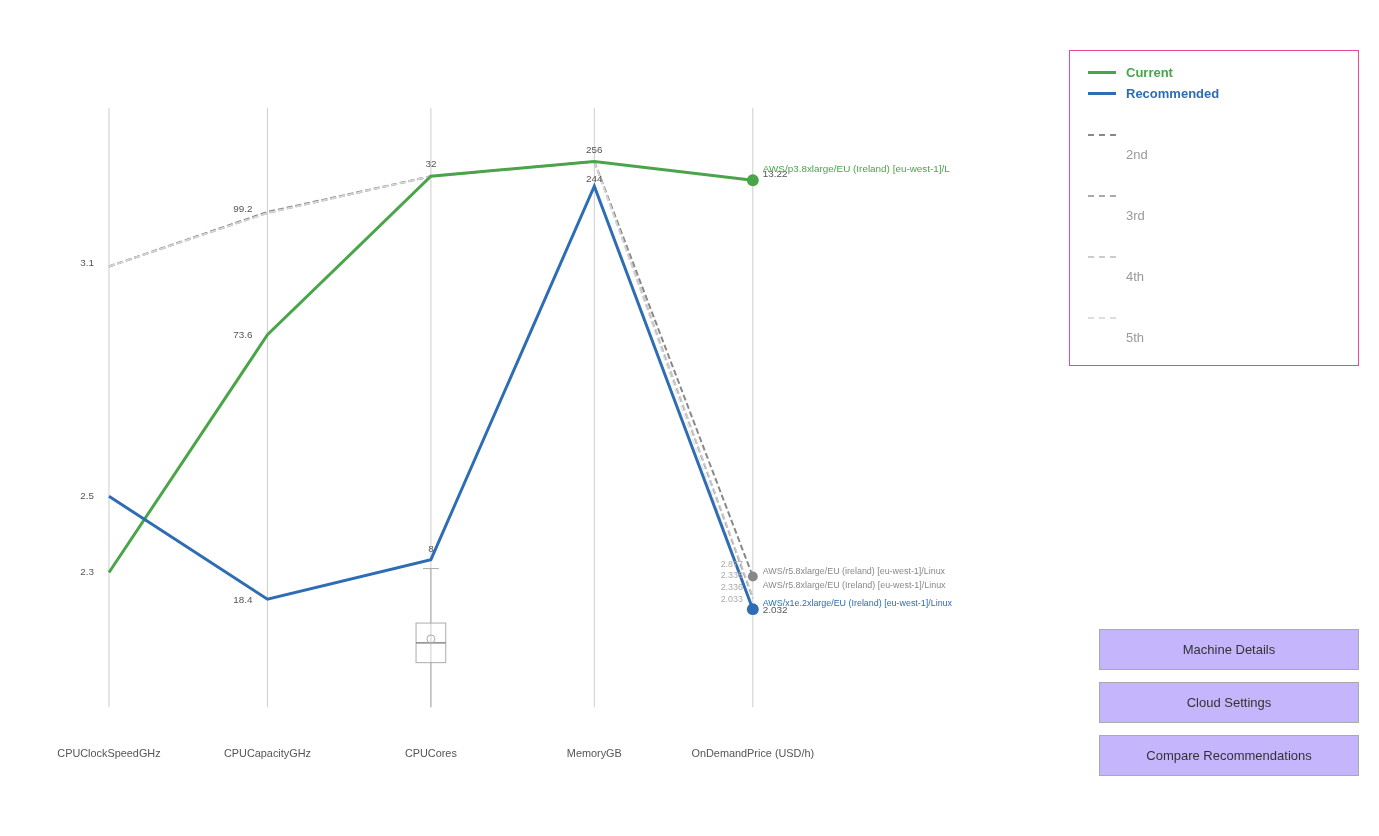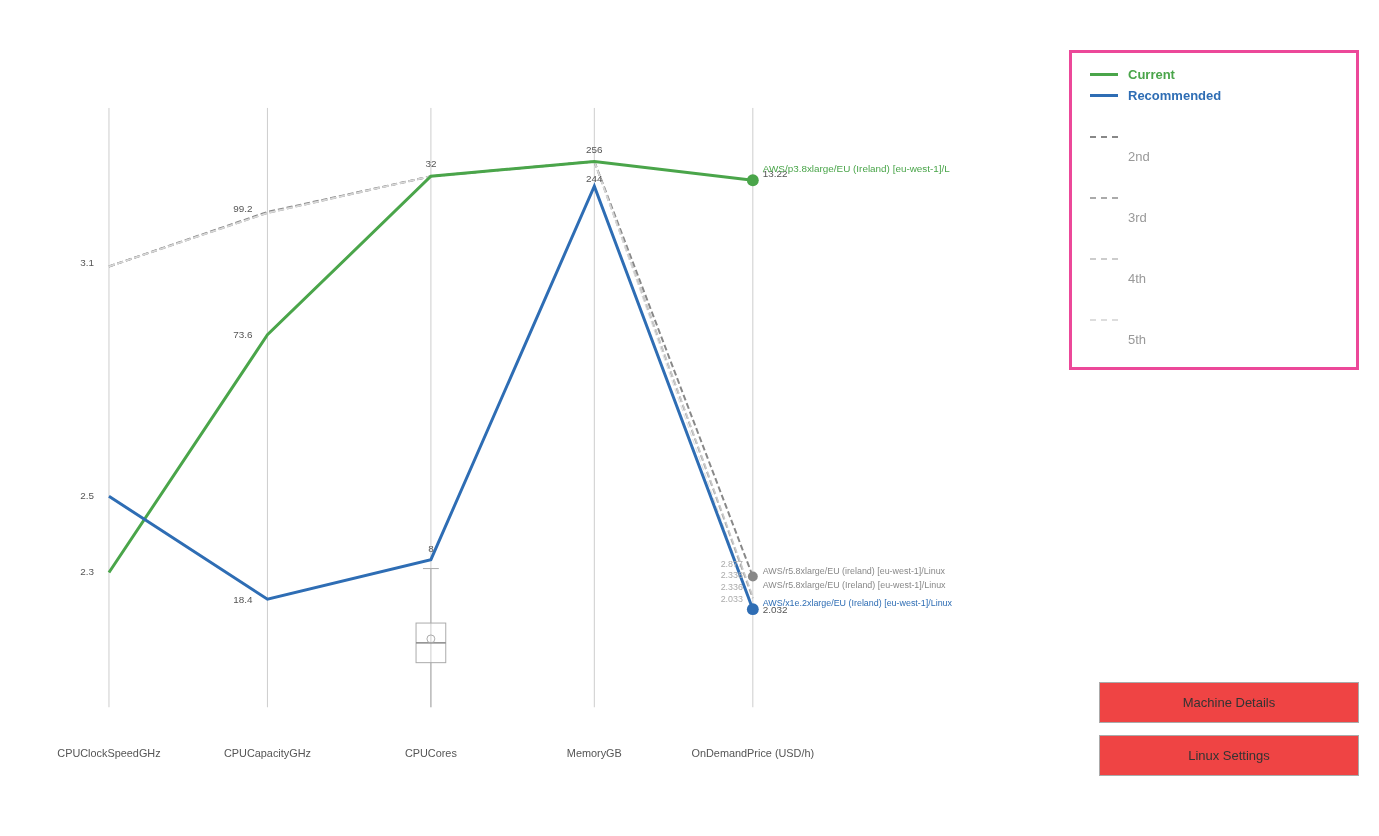--- a/index.html
+++ b/index.html
@@ -20,21 +20,21 @@
     }
     svg.chart {
       width: 100%;
       height: 100%;
     }
     .legend-box {
       position: absolute;
       top: 50px;
       right: 20px;
       width: 290px;
-      border: 3px solid #ec4899;
+      border: 1px solid #ec4899;
       background: #ffffff;
       padding: 14px 18px;
     }
     .legend-item {
       display: flex;
       align-items: center;
       margin-bottom: 6px;
       font-size: 13px;
     }
     .legend-line {
@@ -50,21 +50,21 @@
       position: absolute;
       right: 20px;
       bottom: 60px;
       display: flex;
       flex-direction: column;
       gap: 12px;
       width: 260px;
     }
     .action-button {
       border: 1px solid #aaaaaa;
-      background: #ef4444;
+      background: #c4b5fd;
       padding: 12px 16px;
       font-size: 13px;
       color: #333333;
       cursor: pointer;
       text-align: center;
       width: 100%;
     }
     .axis-label {
       font-size: 11px;
       fill: #555555;
@@ -178,14 +178,15 @@
     <span class="legend-label-other">4th</span>
   </div>
   <div class="legend-item">
     <div class="legend-line" style="border-top: 2px dashed #dddddd; background:none; height:2px;"></div>
     <span class="legend-label-other">5th</span>
   </div>
 </div>
 
 <div class="buttons-area">
   <button class="action-button">Machine Details</button>
-  <button class="action-button">Linux Settings</button>
+  <button class="action-button">Cloud Settings</button>
+  <button class="action-button">Compare Recommendations</button>
 </div>
 
 </body></html>

